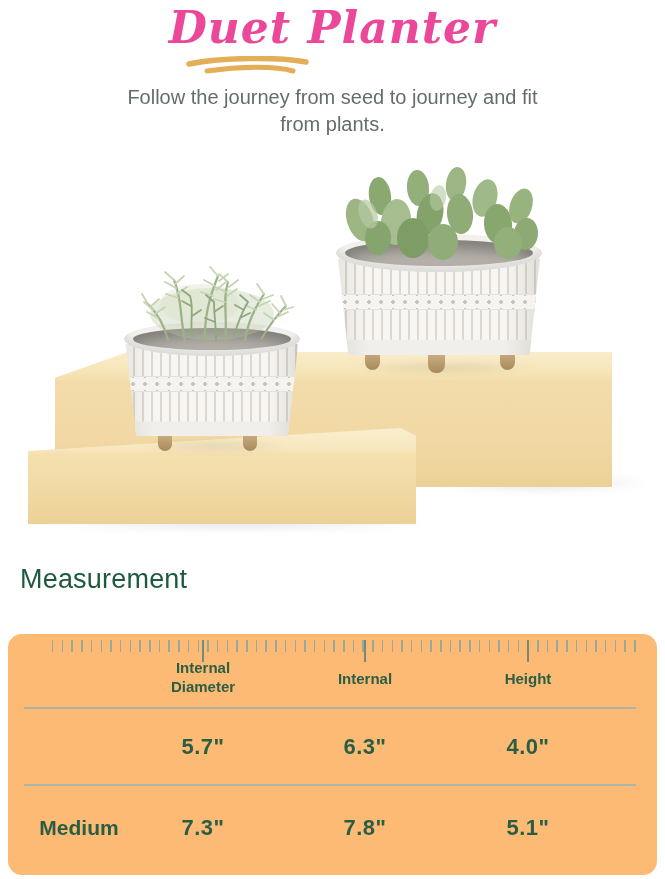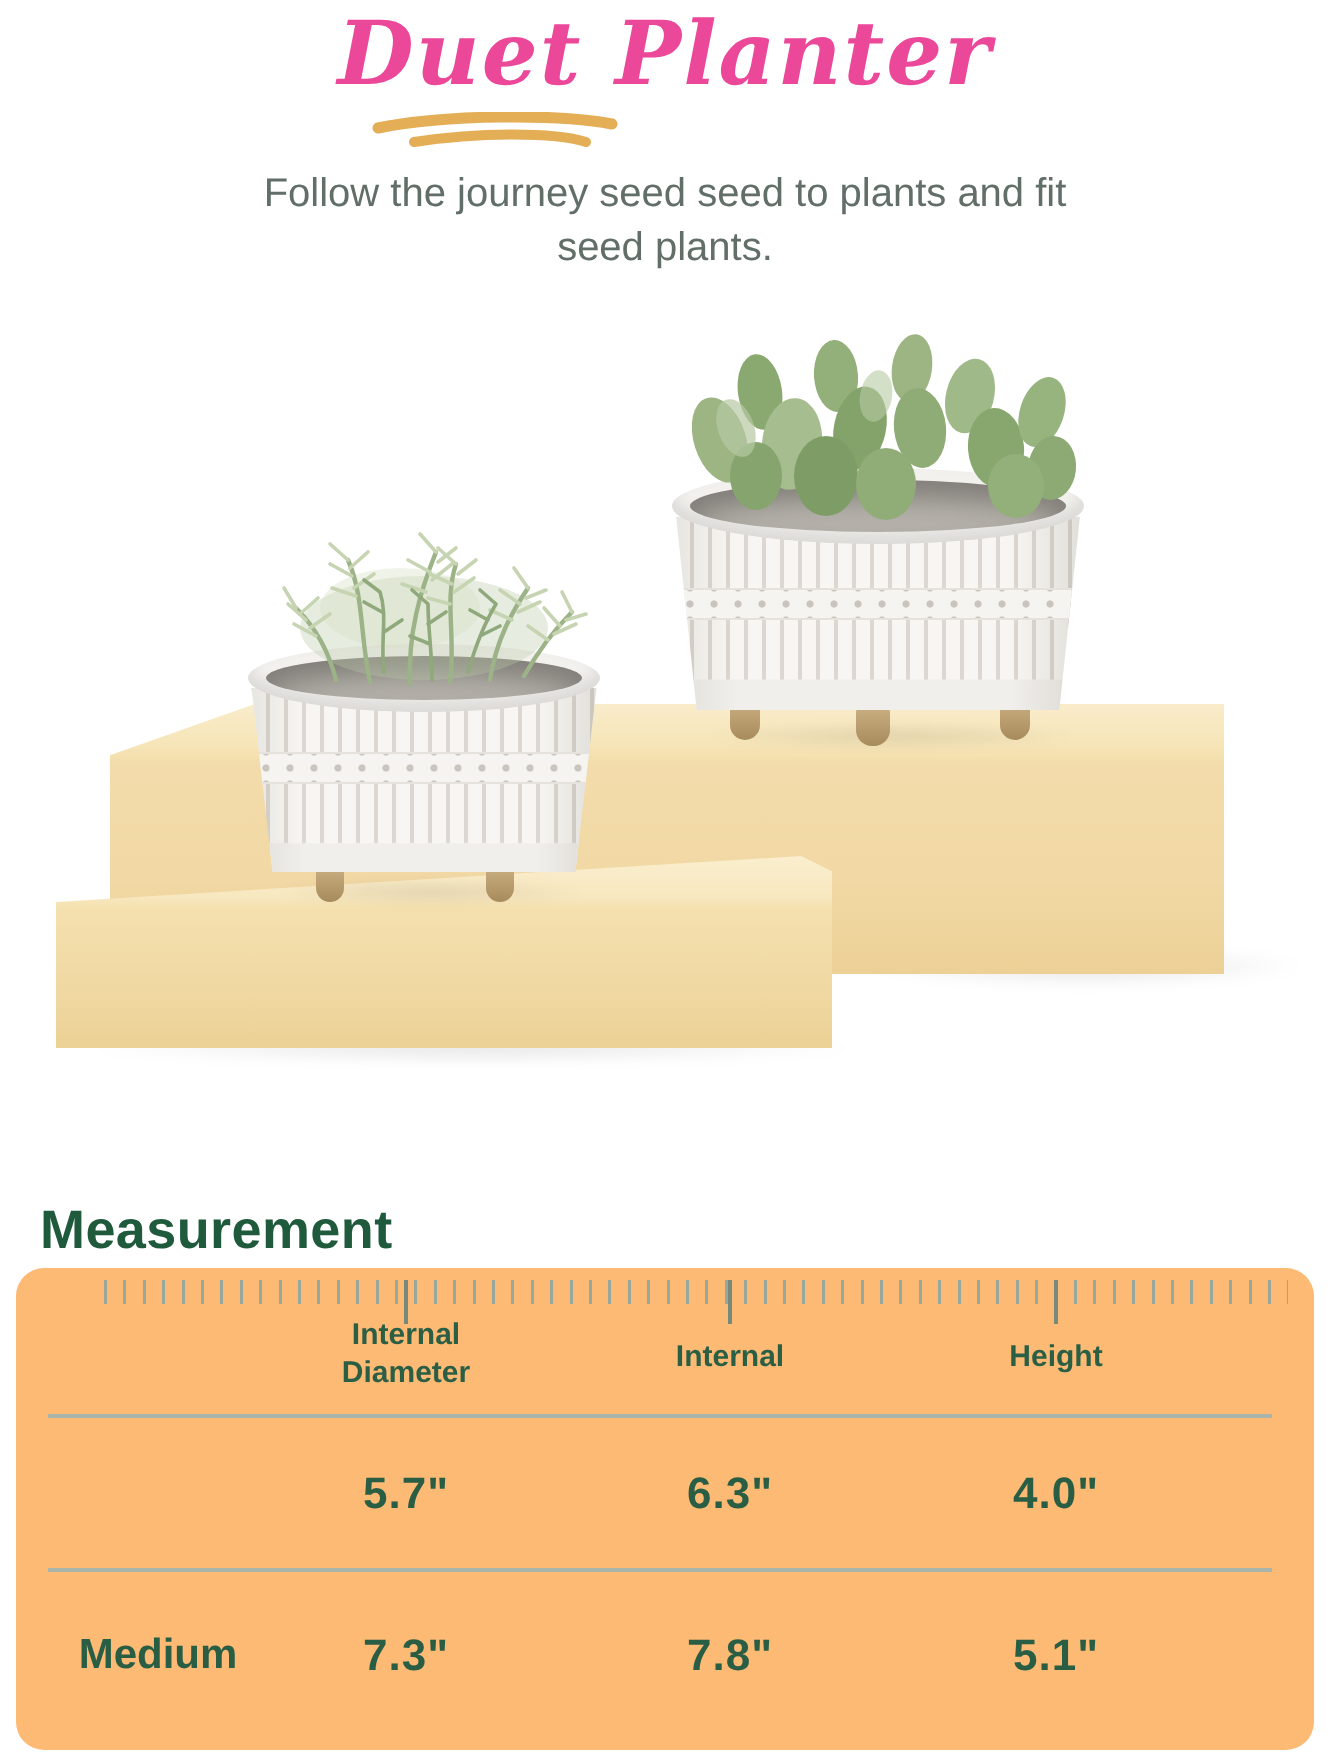--- a/index.html
+++ b/index.html
@@ -35,43 +35,43 @@
     background-size:12px 8px;background-position:3px 3px;
     border-top:1px solid #e5e2dc;border-bottom:1px solid #e5e2dc;}
   .pot-rim{z-index:4;border-radius:50%;background:#f3f1ee;
     box-shadow:inset 0 -5px 8px rgba(0,0,0,0.10);}
   .pot-rim-inner{position:absolute;left:9px;right:9px;top:6px;bottom:6px;border-radius:50%;
     background:#b7b3ac;box-shadow:inset 0 9px 14px rgba(0,0,0,0.30);}
   .foot{z-index:2;background:linear-gradient(180deg,#cbb083,#a88b5c);border-radius:3px 3px 8px 8px;}
   .plant{z-index:5;}
 
   
-  .measure-heading{left:20px;top:600px;font-size:27px;font-weight:bold;color:#1e5a3b;letter-spacing:0.2px;}
+  .measure-heading{left:20px;top:564px;font-size:27px;font-weight:normal;color:#1e5a3b;letter-spacing:0.2px;}
   .panel{left:8px;top:634px;width:649px;height:241px;border-radius:14px;background:#fdba74;z-index:1;}
   .ruler{left:44px;top:6px;width:592px;height:12px;
     background:repeating-linear-gradient(90deg,#98a89b 0 1.5px,rgba(0,0,0,0) 1.5px 9.7px);}
   .major-tick{top:6px;width:2px;height:22px;background:#77897b;}
   .col-header{font-size:15px;font-weight:bold;color:#2b5f45;text-align:center;line-height:1.25;}
   .sep{left:16px;width:612px;height:1.5px;background:#a9b5aa;}
   .row-label{font-size:21px;font-weight:bold;color:#295e45;text-align:center;}
   .cell-value{font-size:22px;font-weight:bold;color:#295e45;text-align:center;letter-spacing:0.5px;}
 </style>
 </head>
 <body>
 
 <div class="canvas">
 
   <div class="abs product-title">Duet Planter</div>
   <svg class="abs" style="left:185px;top:56px;" width="125" height="22" viewBox="0 0 125 22">
     <path d="M4,8 C38,1 96,1 121,6" stroke="#e4ae57" stroke-width="5.5" fill="none" stroke-linecap="round"></path>
     <path d="M22,15 C55,10 92,10 108,15" stroke="#e4ae57" stroke-width="5" fill="none" stroke-linecap="round"></path>
   </svg>
   <div class="abs subtitle">
-    <span>Follow the journey seed seed to plants and fit</span><br>
-    <span>seed plants.</span>
+    <span>Follow the journey from seed to journey and fit</span><br>
+    <span>from plants.</span>
   </div>
 
   <div class="abs scene">
 
     <div class="abs shadow-soft" style="left:36px;top:376px;width:400px;height:16px;z-index:0;"></div>
     <div class="abs shadow-soft" style="left:430px;top:332px;width:225px;height:22px;z-index:0;"></div>
 
     <div class="abs wood-back" style="top:212px;"></div>
     <div class="abs wood-front" style="top:288px;"></div>
 

